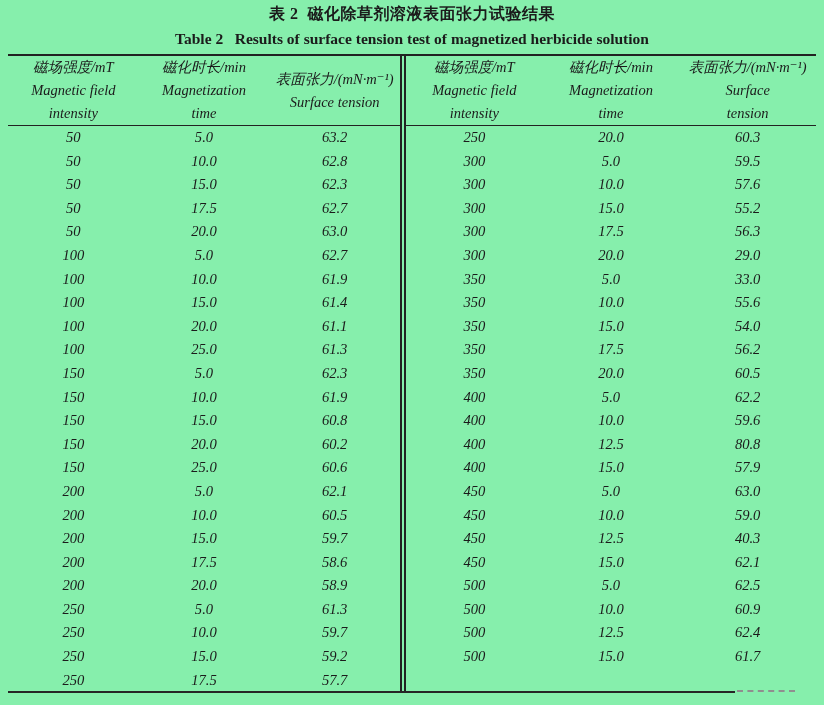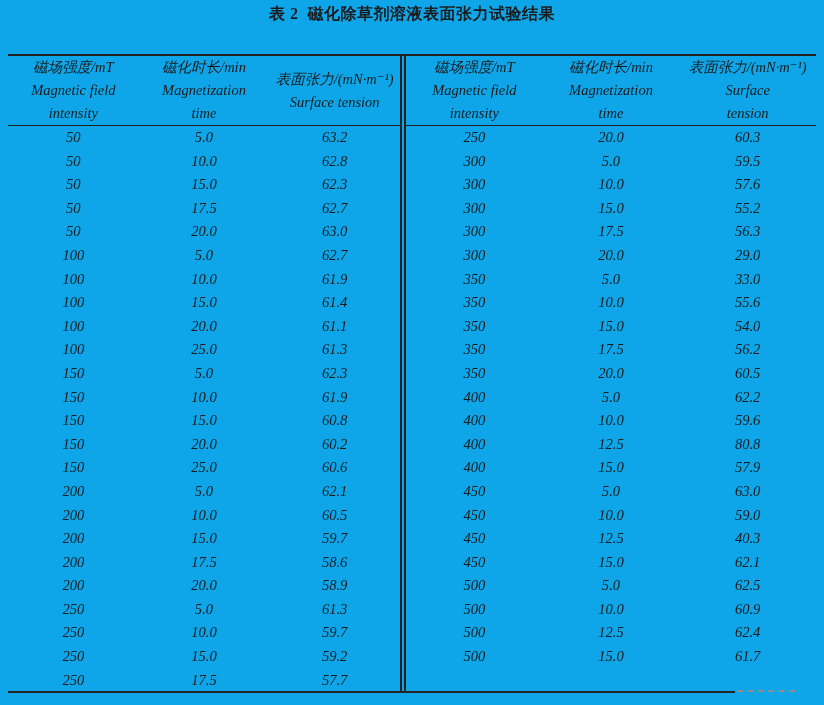--- a/index.html
+++ b/index.html
@@ -1,20 +1,20 @@
 <!DOCTYPE html>
 <html><head>
 <meta charset="utf-8">
 <style>
   html, body { margin: 0; padding: 0; }
   .page {
     position: relative;
     width: 824px;
     height: 705px;
-    background: #0ea5e9;
+    background: #86efac;
     color: #1b1b1b;
     font-family: "Liberation Serif", "DejaVu Serif", serif;
     overflow: hidden;
   }
   .title-zh {
     position: absolute;
     top: 4px; left: 0;
     width: 100%;
     text-align: center;
     font-weight: bold;
@@ -101,20 +101,21 @@
     width: 58px; height: 0;
     border-bottom: 2px dashed #8f8f8f;
   }
 </style>
 </head>
 <body>
 
 <div class="page">
 
   <div class="title-zh">表 2  磁化除草剂溶液表面张力试验结果</div>
+  <div class="title-en">Table 2   Results of surface tension test of magnetized herbicide solution</div>
 
   <div class="table-wrap">
 
     <div class="half half-left">
       <div class="thead">
         <div class="hcell">
           <div class="hline">磁场强度/mT</div>
           <div class="hline">Magnetic field</div>
           <div class="hline">intensity</div>
         </div>

